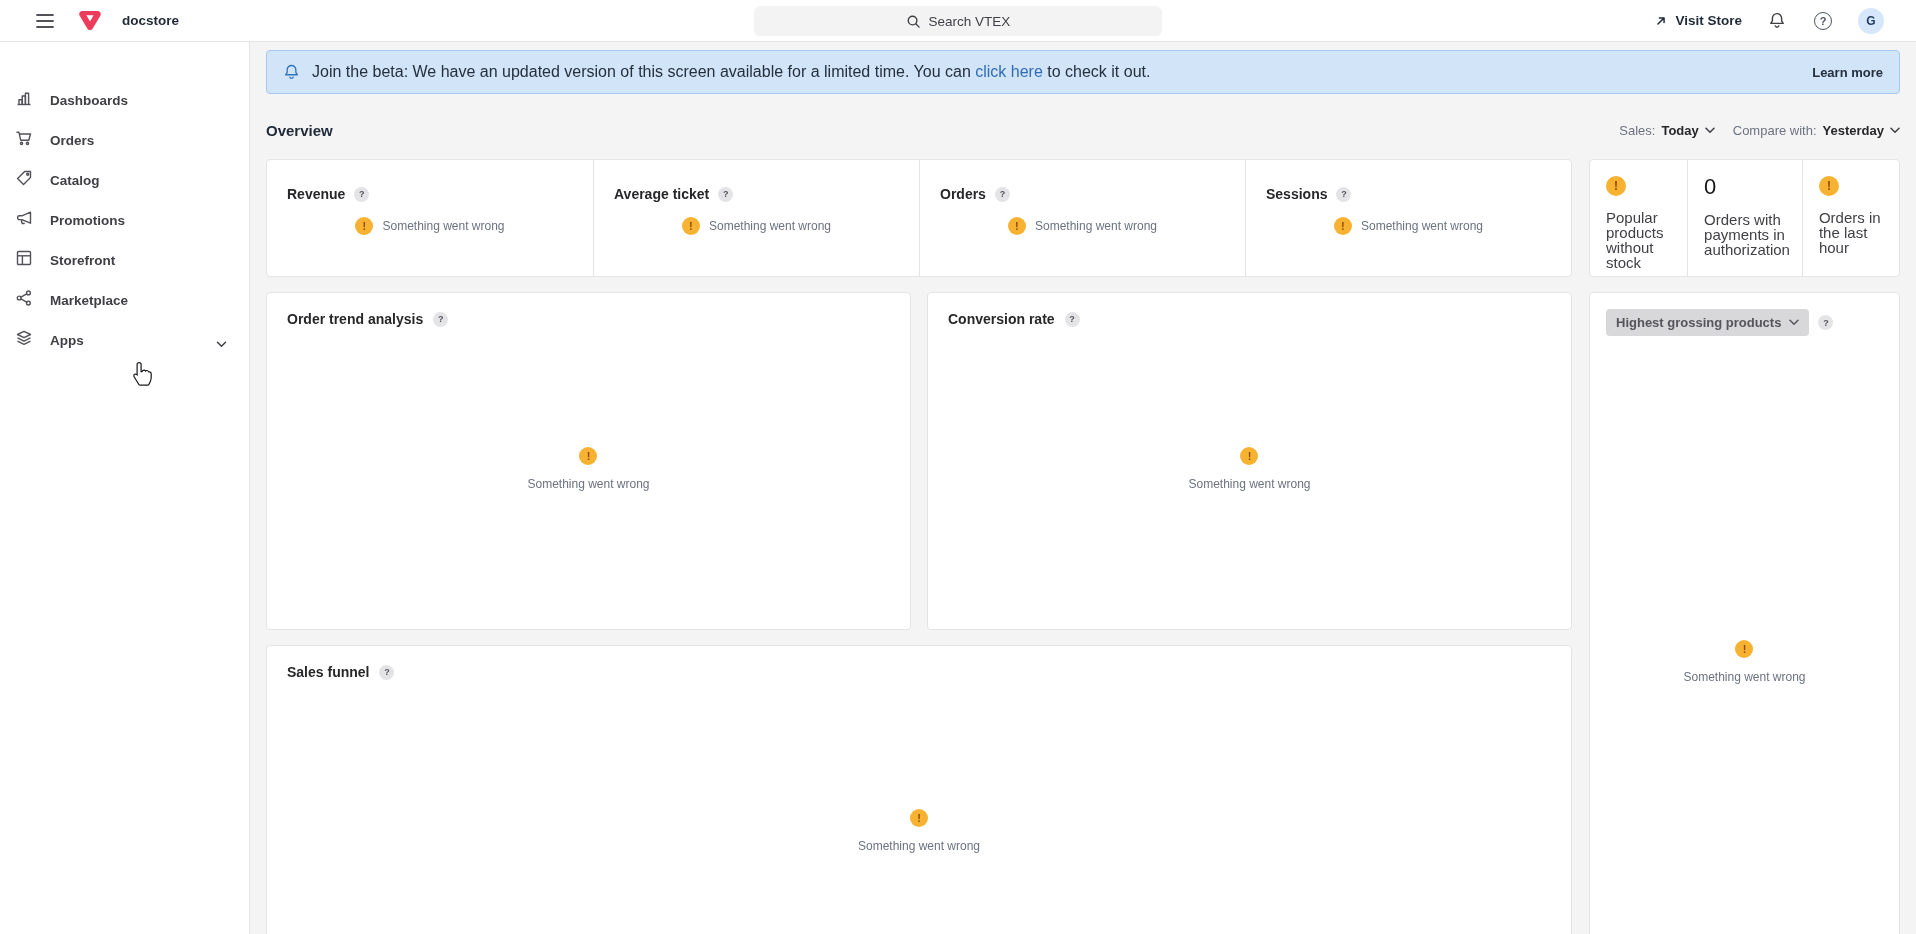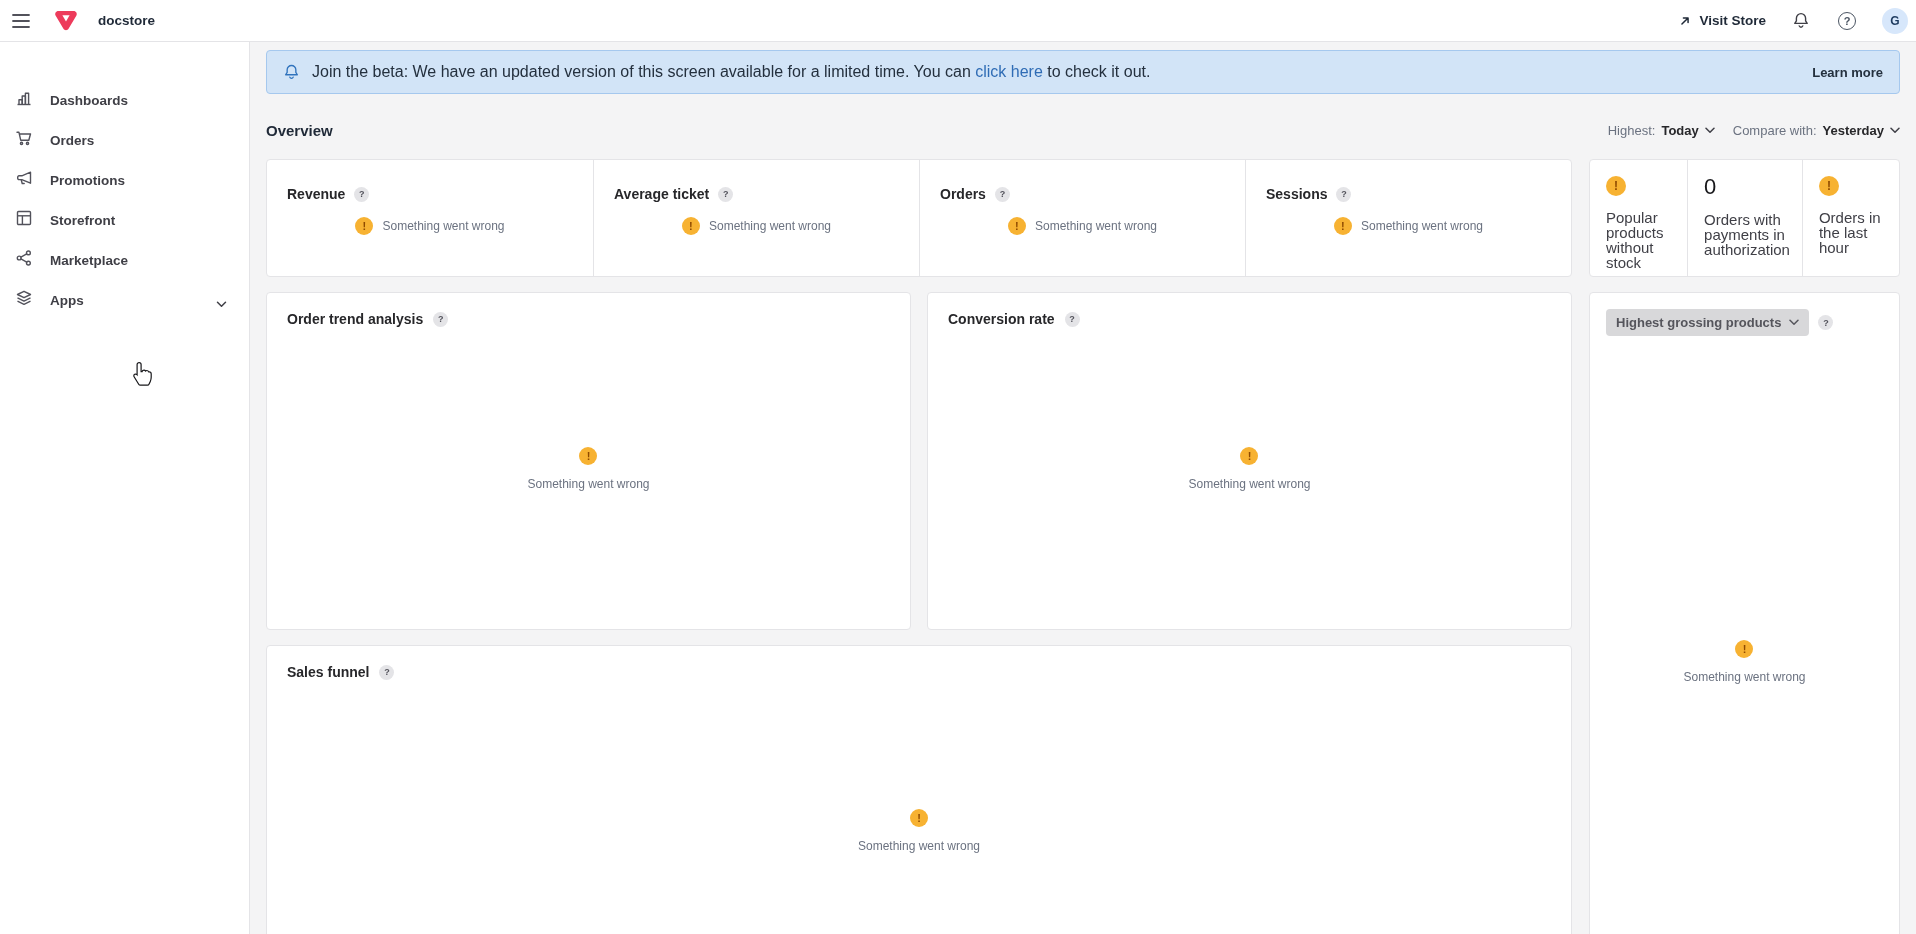--- a/index.html
+++ b/index.html
@@ -19,21 +19,21 @@
     --banner-bg:#d2e4f7;
     --banner-border:#a5c8ee;
     --link-blue:#2f6cb5;
     --brand:#ed3b5b;
     --avatar-bg:#d7e7fb;
   }
 
   
   .topbar{
     height:42px; display:flex; align-items:center; gap:14px;
-    padding:0 8px; border-bottom:1px solid var(--border);
+    padding:0 32px; border-bottom:1px solid var(--border);
     background:#fff; position:relative; z-index:5;
   }
   .hamburger{ width:26px; height:26px; display:flex; align-items:center; justify-content:center;
     background:none; border:none; cursor:pointer; color:var(--icon-gray); }
   .logo{ width:24px; height:22px; display:block; margin-left:6px; }
   .account-name{ font-size:13.5px; font-weight:600; color:#1f2937; margin-left:6px; }
   .searchbox{
     position:absolute; left:50%; top:6px; transform:translateX(-50%);
     width:408px; height:30px; background:#f3f3f4; border-radius:6px;
     display:flex; align-items:center; justify-content:center; gap:8px;
@@ -154,20 +154,29 @@
     </svg>
   </button>
   <span class="logo">
     <svg width="24" height="22" viewBox="0 0 24 22">
       <path d="M19.6 1H4.4C1.9 1 .4 3.7 1.7 5.8l7.6 12.8c1.2 2.1 4.2 2.1 5.4 0l7.6-12.8C23.6 3.7 22.1 1 19.6 1z" fill="#ED3B5B"></path>
       <path d="M15.6 5.2H8.4L12 11.6z" fill="#ffffff"></path>
     </svg>
   </span>
   <span class="account-name">docstore</span>
 
+  <div class="searchbox">
+    <span>
+      <svg width="15" height="15" viewBox="0 0 16 16" fill="none" stroke="#3f3f46" stroke-width="1.5" stroke-linecap="round">
+        <circle cx="7" cy="7" r="4.6"></circle>
+          <path d="M10.4 10.4L14 14"></path>
+      </svg>
+    </span>
+    <span>Search VTEX</span>
+  </div>
 
   <div class="topbar-right">
     <button class="visit-store">
       <span>
         <svg width="14" height="14" viewBox="0 0 16 16" fill="none" stroke="#1f2937" stroke-width="1.7" stroke-linecap="round" stroke-linejoin="round">
           <path d="M4.5 11.5l7-7M6.2 4.5h5.3v5.3"></path>
         </svg>
       </span>
       <span>Visit Store</span>
     </button>
@@ -206,20 +215,29 @@
       <span class="nav-icon">
         <svg width="18" height="18" viewBox="0 0 18 18" fill="none" stroke="currentColor" stroke-width="1.4" stroke-linecap="round" stroke-linejoin="round">
           <path d="M2 3.2h1.9l1.8 8h8.1l1.7-6.2H5.1"></path>
           <circle cx="6.5" cy="14.4" r="1.1"></circle>
             <circle cx="12.5" cy="14.4" r="1.1"></circle>
         </svg>
       </span>
       <span class="nav-label">Orders</span>
     </div>
 
+    <div class="nav-item">
+      <span class="nav-icon">
+        <svg width="18" height="18" viewBox="0 0 18 18" fill="none" stroke="currentColor" stroke-width="1.4" stroke-linejoin="round">
+          <path d="M9.6 2.5h5.9v5.9l-7 7-5.9-5.9z"></path>
+            <circle cx="12.7" cy="5.3" r="1"></circle>
+        </svg>
+      </span>
+      <span class="nav-label">Catalog</span>
+    </div>
 
     <div class="nav-item">
       <span class="nav-icon">
         <svg width="18" height="18" viewBox="0 0 18 18" fill="none" stroke="currentColor" stroke-width="1.4" stroke-linecap="round" stroke-linejoin="round">
           <path d="M15.5 3.2v11L6.8 10.6H4a1.3 1.3 0 0 1-1.3-1.3v-1.2A1.3 1.3 0 0 1 4 6.8h2.8z"></path>
           <path d="M6.2 10.8l1 3.7h2"></path>
         </svg>
       </span>
       <span class="nav-label">Promotions</span>
     </div>
@@ -279,21 +297,21 @@
         <span>Join the beta: We have an updated version of this screen available for a limited time. You can</span>
         <a class="banner-link">click here</a>
         <span>to check it out.</span>
       </span>
       <button class="banner-learn">Learn more</button>
     </div>
 
     <div class="page-header">
       <h1 class="page-title">Overview</h1>
       <div class="period-controls">
-        <span class="ctrl-label">Highest:</span>
+        <span class="ctrl-label">Sales:</span>
         <button class="ctrl-trigger">
           <span>Today</span>
           <span>
             <svg width="10" height="7" viewBox="0 0 10 7" fill="none" stroke="#3f3f46" stroke-width="1.5" stroke-linecap="round" stroke-linejoin="round">
                 <path d="M1 1.2l4 4 4-4"></path>
               </svg>
           </span>
         </button>
         <span class="ctrl-label">Compare with:</span>
         <button class="ctrl-trigger">

